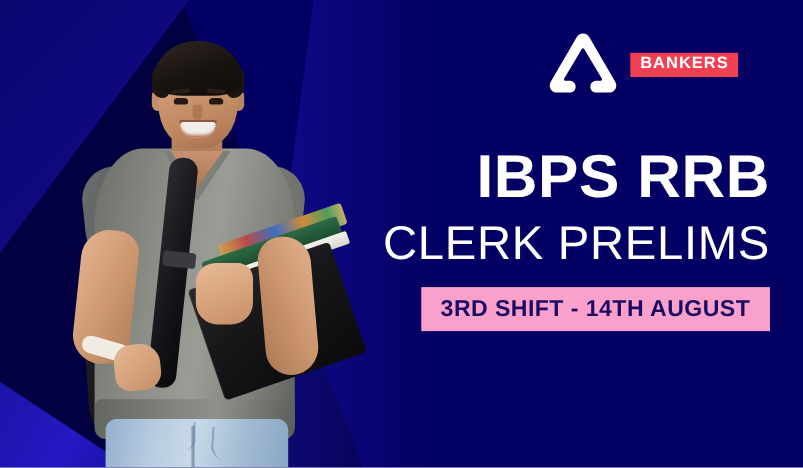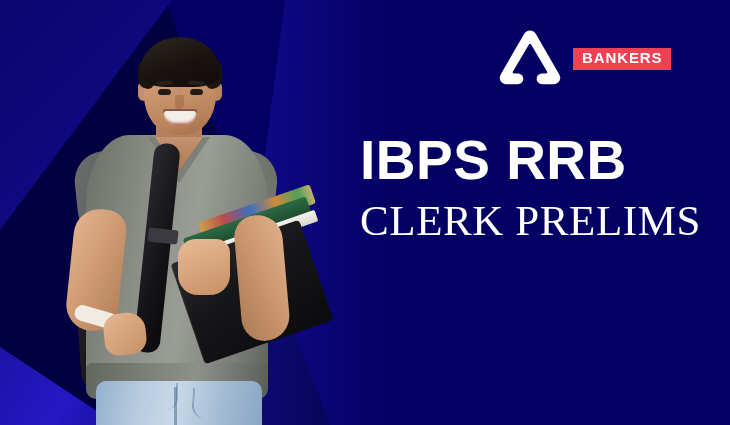--- a/index.html
+++ b/index.html
@@ -333,40 +333,39 @@
     width: 7px; height: 7px;
     border: 1.6px solid #ffffff;
     border-radius: 50%;
     margin-left: -9px;
     margin-top: -2px;
   }
 
   
   .headline {
     position: absolute;
-    left: 360px;
+    left: 340px;
     top: 132px;
     width: 360px;
-    text-align: left;
+    text-align: right;
   }
   .title-main {
     color: #ffffff;
     font-size: 55px;
     font-weight: 700;
     letter-spacing: .5px;
     line-height: 1.05;
   }
   .title-sub {
     color: #ffffff;
     font-size: 43px;
     font-weight: 300;
     letter-spacing: .6px;
     line-height: 1.18;
     margin-top: 6px;
-    font-family: Liberation Serif, serif;
   }
   .title-tert {
     color: #f79dc4;
     font-size: 33px;
     font-weight: 400;
     letter-spacing: .3px;
     line-height: 1.2;
     margin-top: 12px;
   }
   .shift-badge {
@@ -446,15 +445,16 @@
       <path fill="#ffffff" d="M33 2.5c2.6 0 4.6 1.3 5.9 3.5l23.4 40.4c1.2 2.1 1.3 4.4.2 6.4-1.2 2.2-3.4 3.4-6 3.4H45.3c-3.3 0-5.6-2.3-5.6-5.4 0-3.1 2.3-5.4 5.6-5.4h3.9c.9 0 1.4-.9 1-1.7L34.1 16.5c-.5-.9-1.7-.9-2.2 0L15.8 43.7c-.4.8.1 1.7 1 1.7h3.9c3.3 0 5.6 2.3 5.6 5.4 0 3.1-2.3 5.4-5.6 5.4H9.5c-2.6 0-4.8-1.2-6-3.4-1.1-2-1-4.3.2-6.4L27.1 6c1.3-2.2 3.3-3.5 5.9-3.5z"></path>
     </svg>
     <div class="logo-text">
       <span class="bankers-badge">BANKERS</span>
     </div>
   </div>
 
   <div class="headline">
     <div class="title-main">IBPS RRB</div>
     <div class="title-sub">CLERK PRELIMS</div>
+    <div class="shift-badge">3RD SHIFT - 14TH AUGUST</div>
   </div>
 
 </div>
 
 </body></html>

